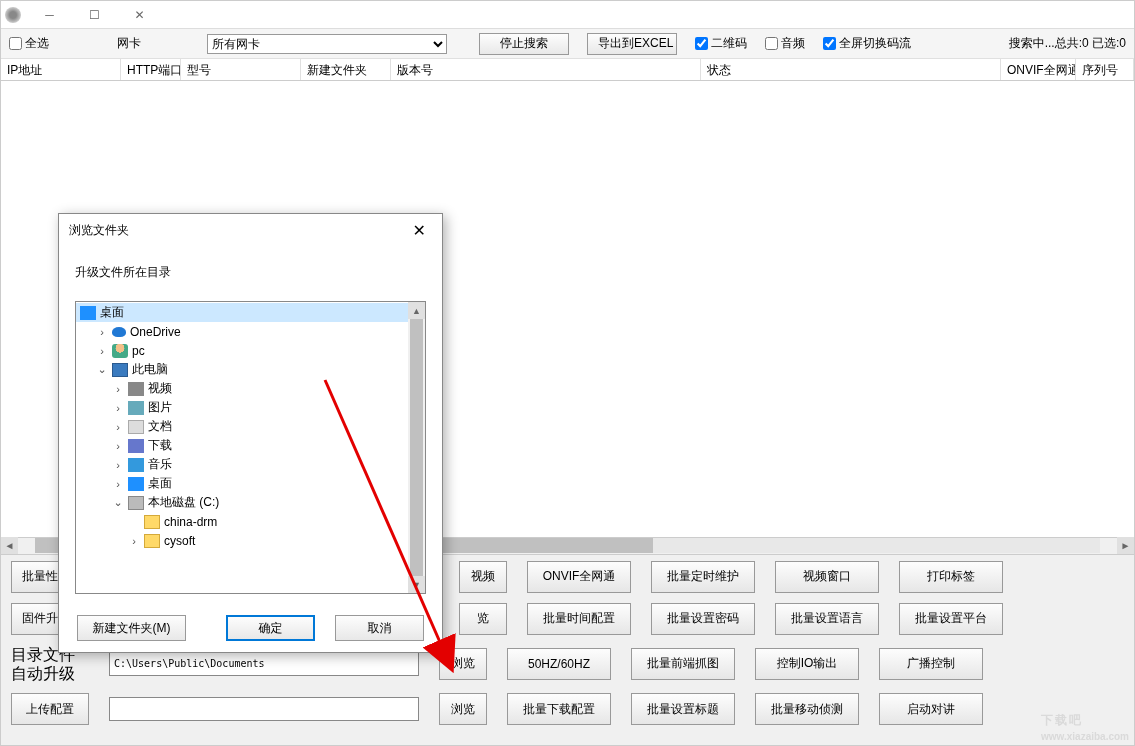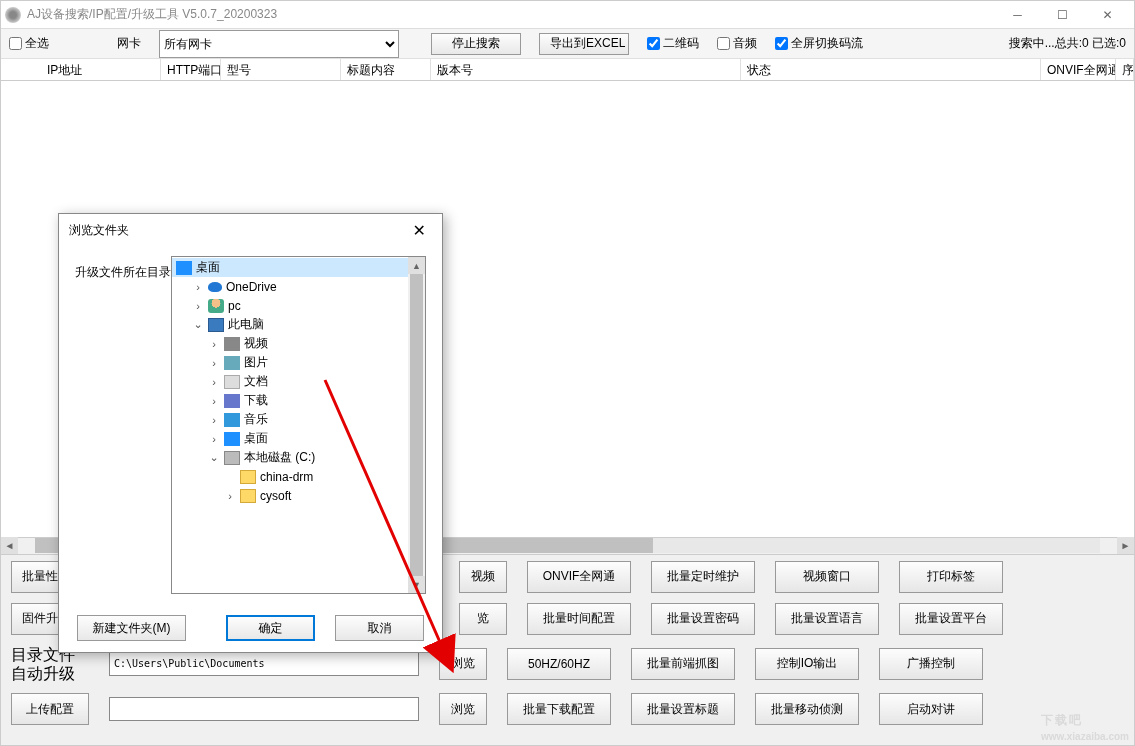--- a/index.html
+++ b/index.html
@@ -9,45 +9,45 @@
 .titlebar { height: 28px; display: flex; align-items: center; padding: 0 4px; border-bottom: 1px solid #ddd; }
 .titlebar .icon { width: 16px; height: 16px; background: radial-gradient(circle,#888 30%,#ccc 70%); border-radius:50%; margin-right:6px;}
 .titlebar .title { color:#888; flex:1; }
 .winbtns { display:flex; }
 .winbtn { width:45px; height:26px; display:flex; align-items:center; justify-content:center; color:#666; }
 
 .toolbar { height:30px; display:flex; align-items:center; padding:4px 8px; gap:18px; border-bottom:1px solid #e0e0e0; background:#f5f5f5;}
 .chk { display:flex; align-items:center; gap:3px; }
 .chk input { width:13px; height:13px; }
 .lbl { white-space:nowrap; }
-select.combo { width:240px; height:28px; border:1px solid #999; background:#fff; }
+select.combo { width:240px; height:20px; border:1px solid #999; background:#fff;margin-left:48px; }
 .btn { height:22px; padding:0 10px; border:1px solid #999; background:linear-gradient(#fdfdfd,#e8e8e8); cursor:pointer; white-space:nowrap; }
 .toolbar .spacer { flex:1; }
 .status-right { white-space:nowrap; }
 
-.table-head { height:22px; display:flex; border-bottom:1px solid #ccc; background:#fff;padding-left:40px; }
+.table-head { height:22px; display:flex; border-bottom:1px solid #ccc; background:#fff; }
 .th { border-right:1px solid #e0e0e0; padding:3px 6px; white-space:nowrap; overflow:hidden; }
 .table-body { flex:1; background:#fff; overflow:hidden; }
 .hscroll { height:17px; background:#f0f0f0; border-top:1px solid #ccc; display:flex; align-items:center; }
 .hscroll .track { flex:1; height:15px; background:#e8e8e8; position:relative; margin:0 17px; }
 .hscroll .thumb { position:absolute; left:0; width:58%; height:100%; background:#c0c0c0; }
 .hscroll .arr { width:17px; height:17px; background:#e0e0e0; display:flex; align-items:center; justify-content:center; color:#666; font-size:10px;}
 
 .bottom { padding:6px 10px 10px; background:#f0f0f0; border-top:1px solid #ccc; }
 .btnrow { display:flex; gap:20px; margin-bottom:10px; align-items:center; }
 .bigbtn { width:104px; height:32px; border:1px solid #999; background:linear-gradient(#fdfdfd,#e6e6e6); cursor:pointer; }
 .bigbtn.small { width:48px; }
 .rowlbl { width:78px; font-size:16px; line-height:1.2; text-align:left; }
 .pathinput { width:310px; height:24px; border:1px solid #888; padding:2px 4px; font-family:"SimSun",monospace; font-size:10px; }
 
 
 .dialog { position:absolute; left:58px; top:213px; width:385px; height:440px; background:#fff; border:1px solid #888; box-shadow:3px 3px 12px rgba(0,0,0,.3); display:flex; flex-direction:column; z-index:10;}
 .dlg-title { height:32px; display:flex; align-items:center; justify-content:space-between; padding:0 10px; }
 .dlg-close { font-size:16px; cursor:pointer; padding:2px 6px;}
-.dlg-body { flex:1; padding:10px 16px; display:flex; flex-direction:row; }
+.dlg-body { flex:1; padding:10px 16px; display:flex; flex-direction:column; }
 .dlg-body .prompt { margin:8px 0 20px; }
 .tree { flex:1; border:1px solid #888; background:#fff; overflow:hidden; position:relative;}
 .tree-inner { padding:1px 0; }
 .tree-row { display:flex; align-items:center; height:19px; gap:4px; padding-left:4px; white-space:nowrap;}
 .tree-row .exp { width:12px; text-align:center; color:#555; font-size:11px; display:inline-block;}
 .tree-row.sel { background:#cce8ff; }
 .ticon { width:16px; height:14px; display:inline-block; }
 .i-desktop{ background:#1e90ff;}
 .i-cloud{ width:14px;height:10px;background:#2078d4;border-radius:50% 50% 40% 40%;}
 .i-user{ background:radial-gradient(circle at 50% 30%, #f4c08a 35%, transparent 36%), #4a8; border-radius:3px;}
@@ -74,21 +74,20 @@
 
 .watermark { position:absolute; right:6px; bottom:4px; font-size:26px; color:rgba(150,150,150,.25); font-weight:bold; letter-spacing:2px; z-index:1; }
 .watermark .sub{font-size:10px;display:block;text-align:center;color:rgba(150,150,150,.25);letter-spacing:0;}
 </style>
 </head>
 <body>
 
 <div class="window">
   <div class="titlebar">
     <span class="icon"></span>
-    <span class="title">AJ设备搜索/IP配置/升级工具 V5.0.7_20200323</span>
     <div class="winbtns">
       <div class="winbtn">─</div>
       <div class="winbtn">☐</div>
       <div class="winbtn">✕</div>
     </div>
   </div>
 
   <div class="toolbar">
     <label class="chk">
         <input type="checkbox" style="">
@@ -111,21 +110,21 @@
         <span>全屏切换码流</span>
       </label>
     <div class="spacer"></div>
     <span class="status-right">搜索中...总共:0 已选:0</span>
   </div>
 
   <div class="table-head">
     <div class="th" style="width:120px">IP地址</div>
     <div class="th" style="width:60px">HTTP端口</div>
     <div class="th" style="width:120px">型号</div>
-    <div class="th" style="width:90px">标题内容</div>
+    <div class="th" style="width:90px">新建文件夹</div>
     <div class="th" style="width:310px">版本号</div>
     <div class="th" style="width:300px">状态</div>
     <div class="th" style="width:75px">ONVIF全网通</div>
     <div class="th" style="flex:1">序列号</div>
   </div>
   <div class="table-body"></div>
   <div class="hscroll">
     <div class="arr">◄</div>
     <div class="track">
         <div class="thumb"></div>

